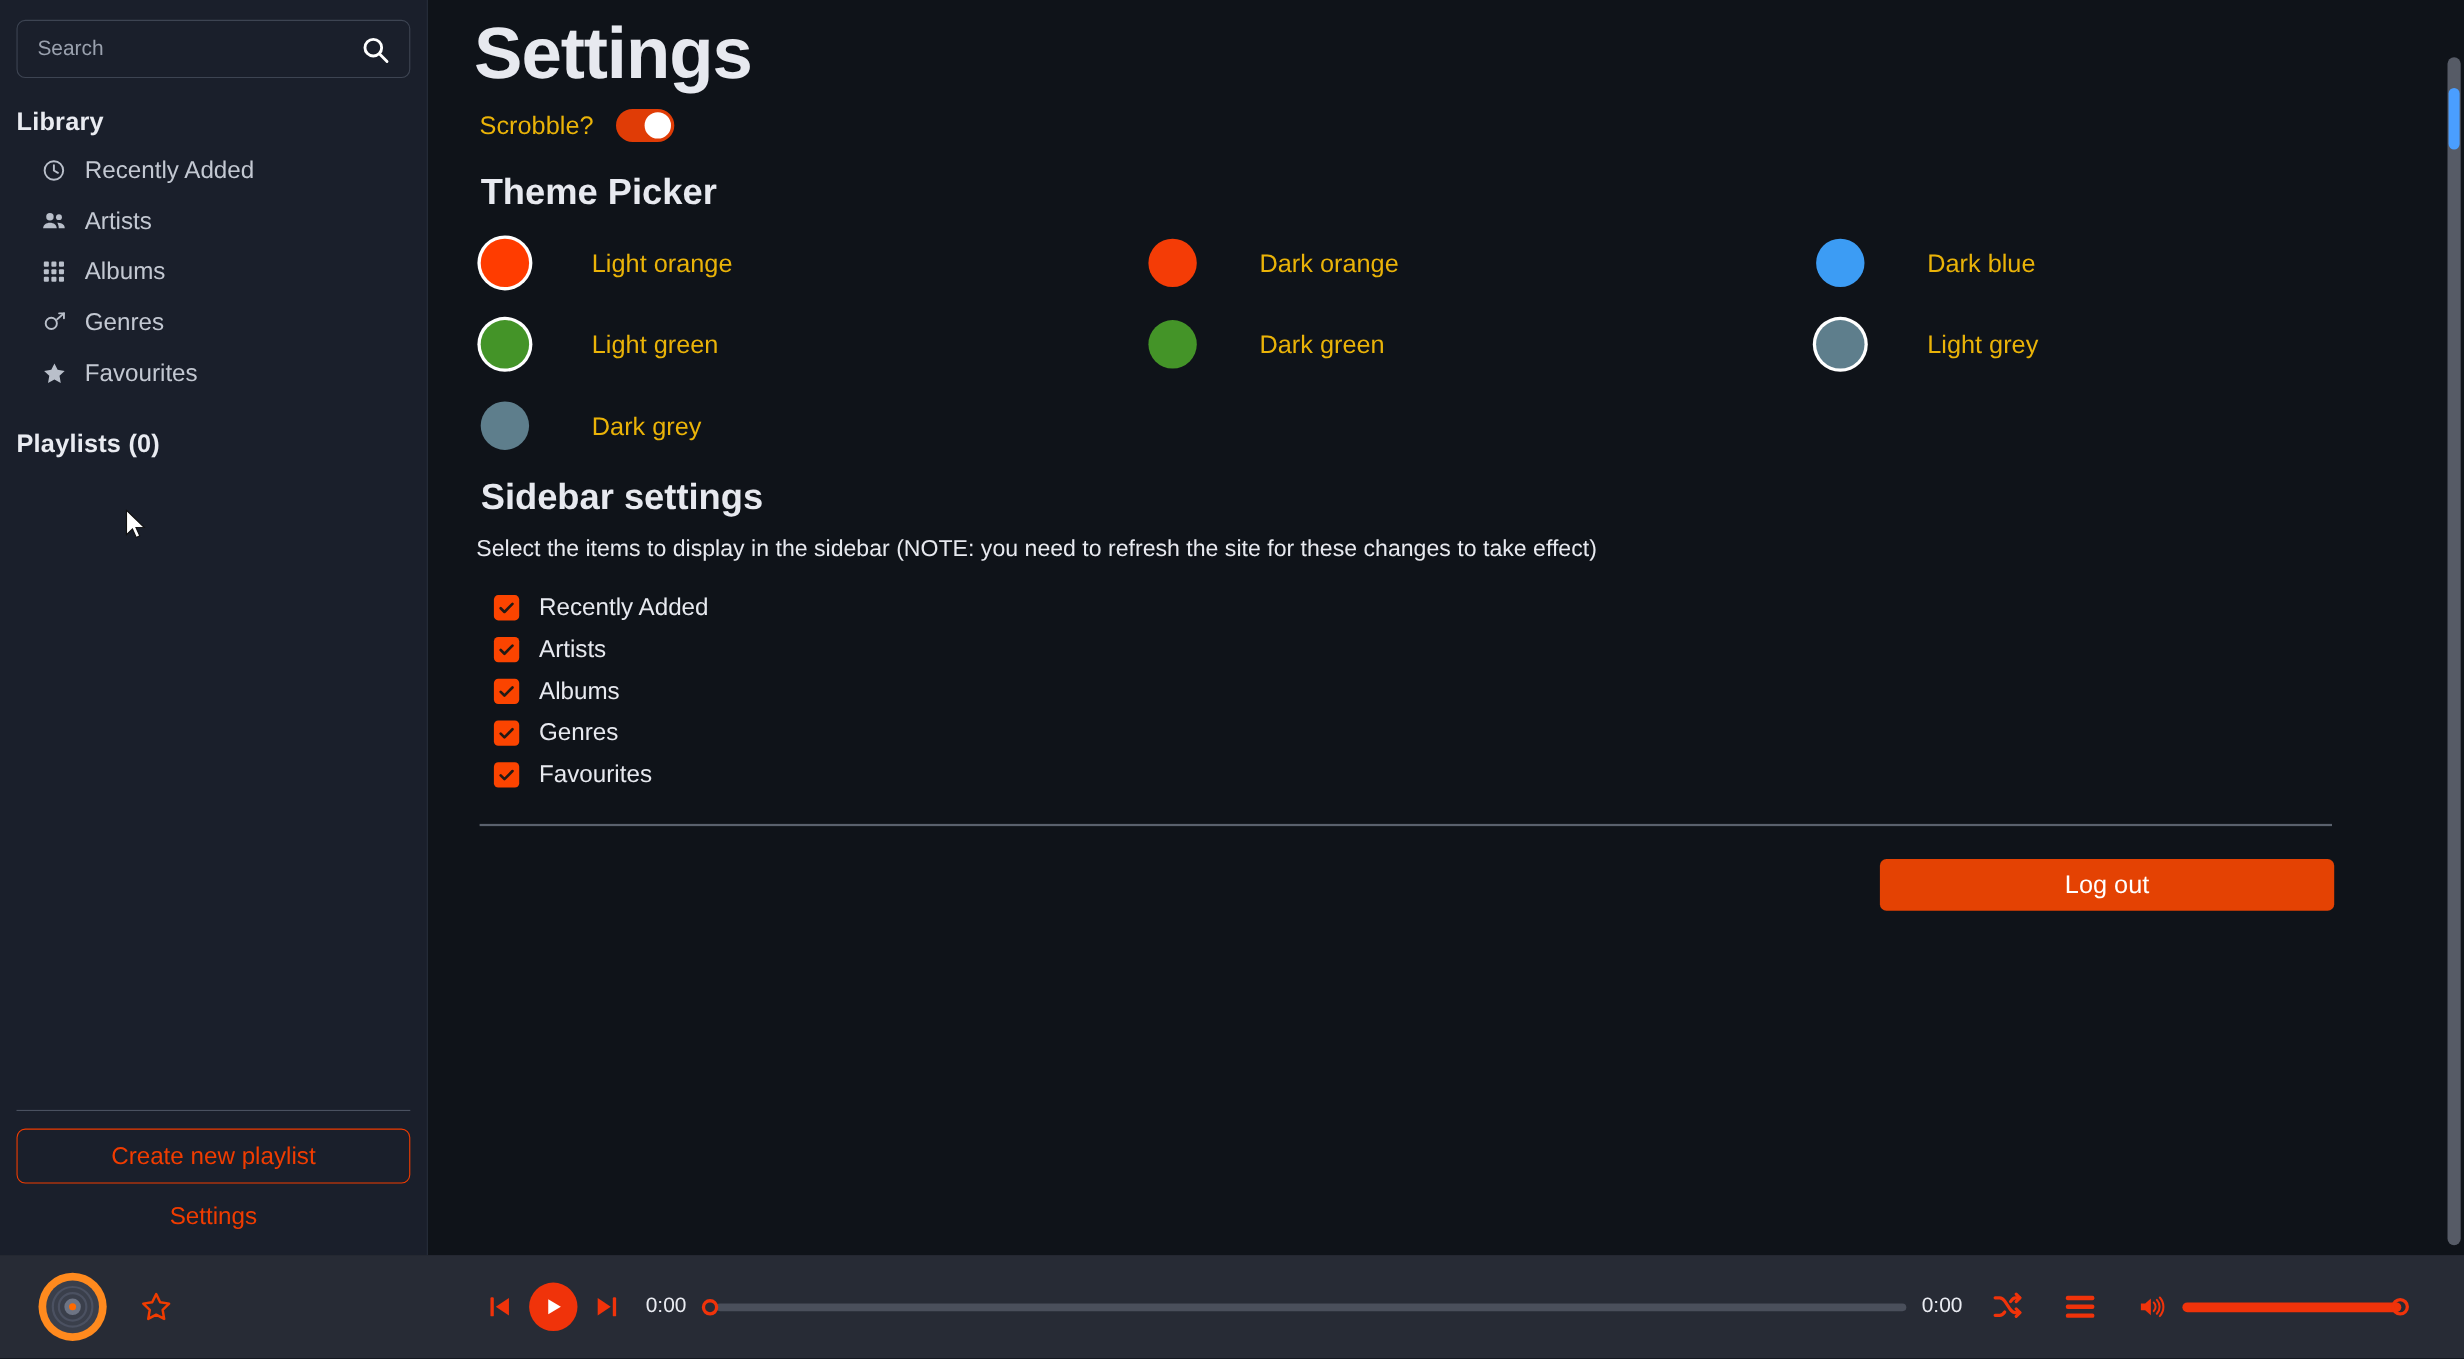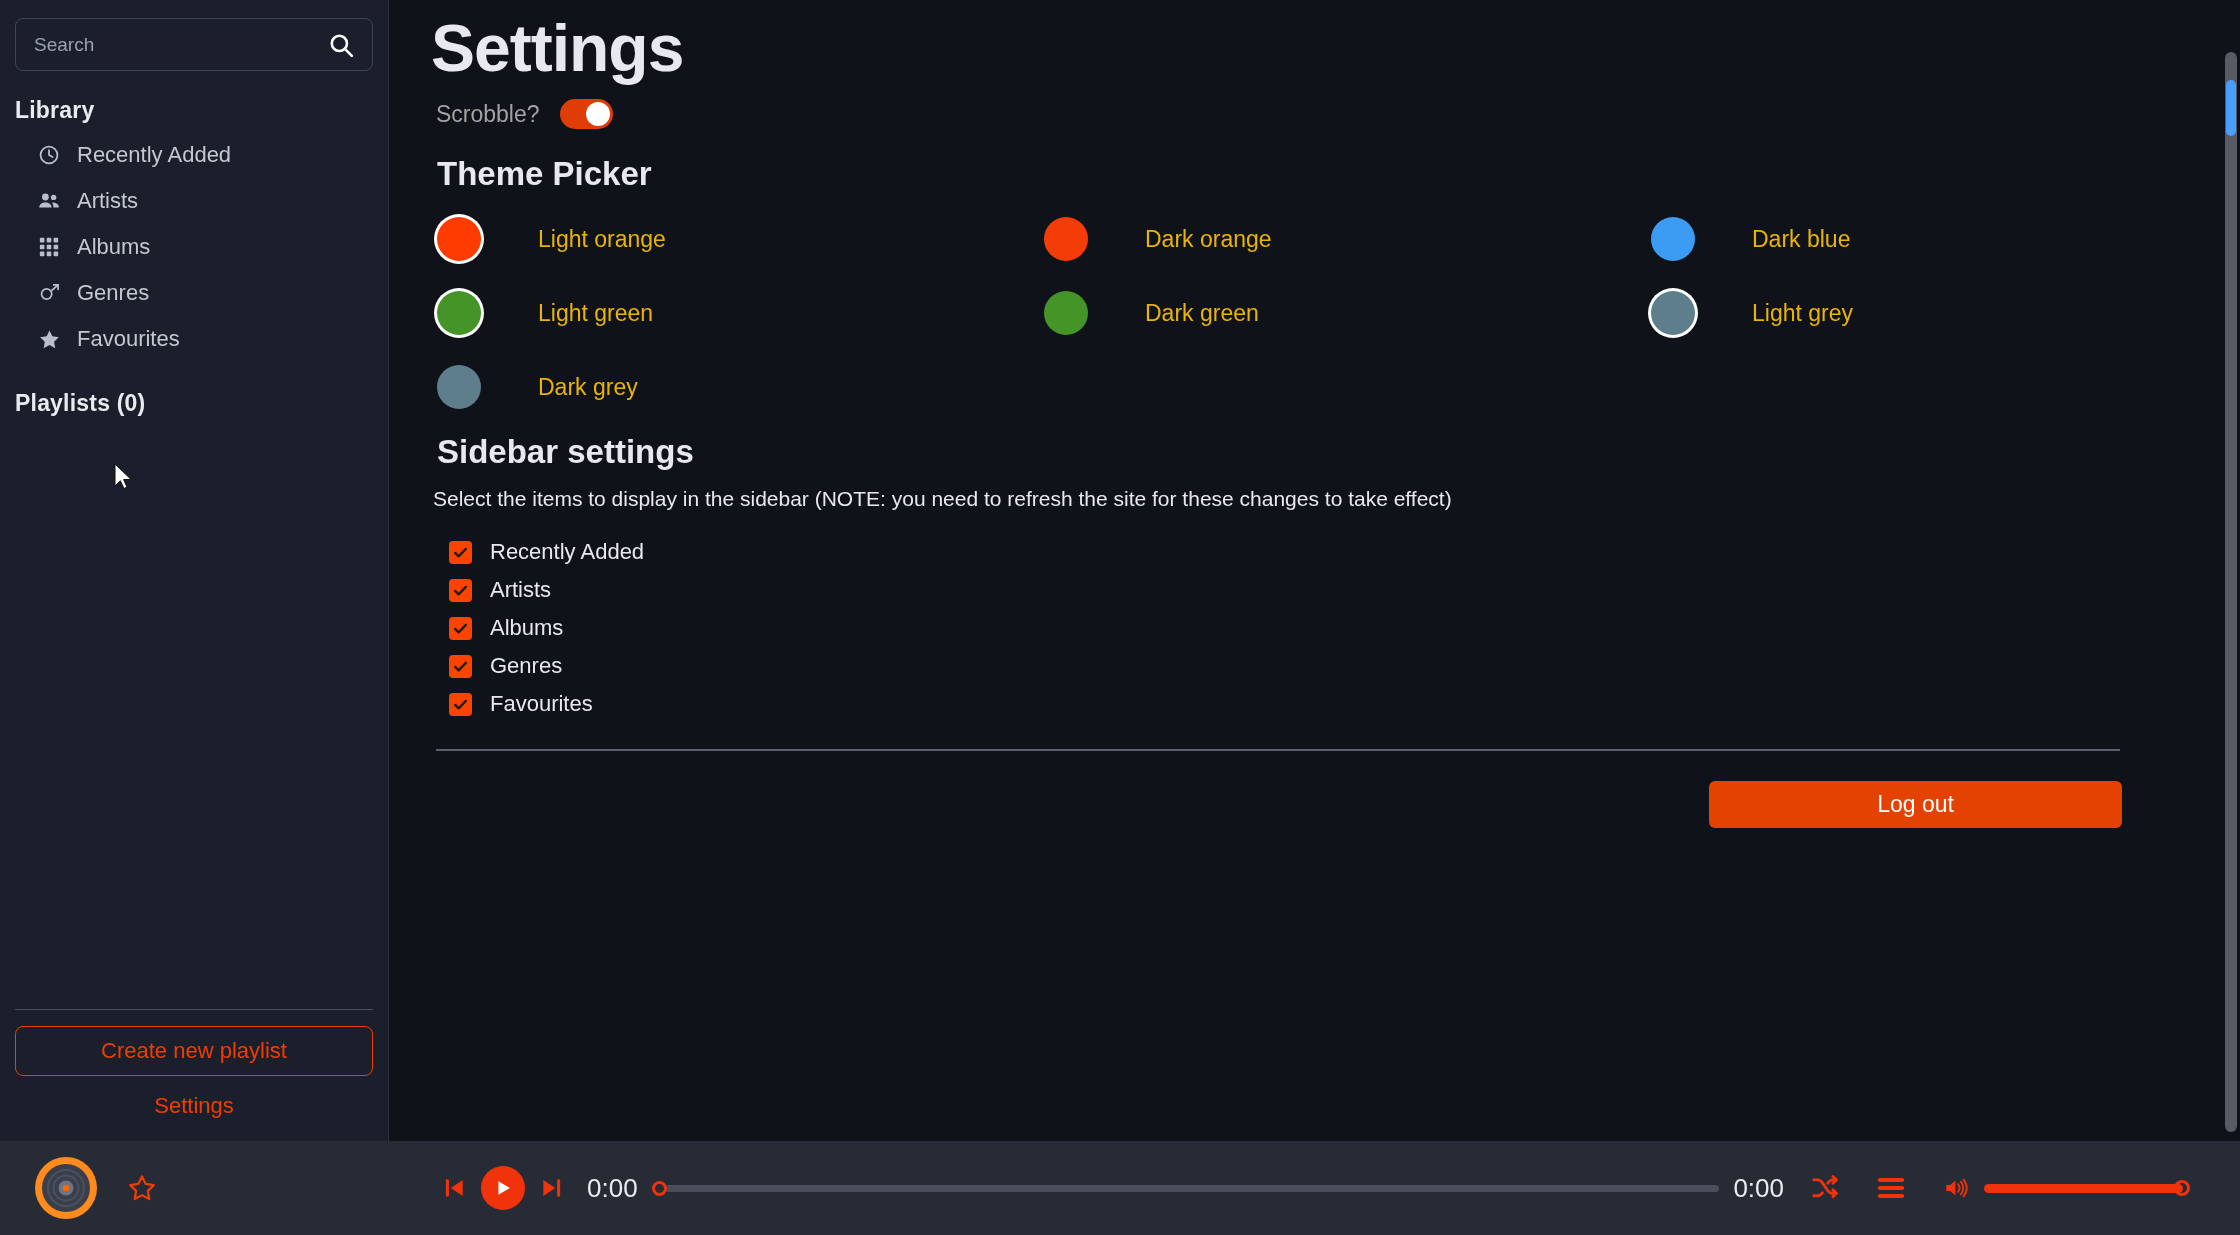--- a/index.html
+++ b/index.html
@@ -75,21 +75,21 @@
   }
   #main-inner { padding: 14px 60px 0 42px; }
   #page-title {
     font-size: 66px; font-weight: bold; color: #e7e9ef;
     letter-spacing: -1px; line-height: 1.05;
   }
   .scrobble-row {
     display: flex; align-items: center; gap: 20px;
     margin-top: 16px; padding-left: 5px;
   }
-  .scrobble-label { font-size: 23px; color: #a3a3a3; }
+  .scrobble-label { font-size: 23px; color: #eab308; }
   .toggle {
     width: 53px; height: 30px; border-radius: 15px;
     background: #e03c06; position: relative; cursor: pointer;
   }
   .toggle .knob {
     position: absolute; right: 3px; top: 3px;
     width: 24px; height: 24px; border-radius: 50%; background: #fff;
   }
 
   .sub-head {
@@ -172,21 +172,21 @@
     flex: 1 1 auto; display: flex; align-items: center; gap: 0;
     padding-left: 52px; padding-right: 24px;
   }
   .pbtn { cursor: pointer; display:flex; align-items:center; justify-content:center; }
   #prev-button, #next-button { width: 26px; height: 26px; color: #f0330a; }
   #play-button {
     width: 44px; height: 44px; border-radius: 50%;
     background: #f0330a; margin: 0 14px;
     display: flex; align-items: center; justify-content: center;
   }
-  .time { font-size: 26px; color: #e9ebf1; font-family: "Liberation Sans", sans-serif; }
+  .time { font-size: 19px; color: #e9ebf1; font-family: "Liberation Sans", sans-serif; }
   #time-current { margin-left: 22px; }
   #seek-area { flex: 1 1 auto; display: flex; align-items: center; margin: 0 14px; position: relative; }
   #seek-handle {
     width: 15px; height: 15px; border-radius: 50%;
     border: 3px solid #f0330a; background: transparent;
     flex: 0 0 15px; cursor: pointer; z-index: 2;
   }
   #seek-track {
     flex: 1 1 auto; height: 7px; border-radius: 4px;
     background: #4a4f5b; margin-left: -2px;

